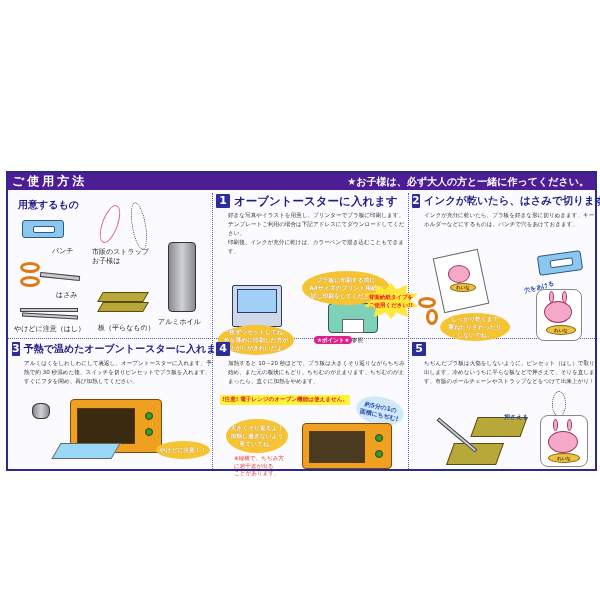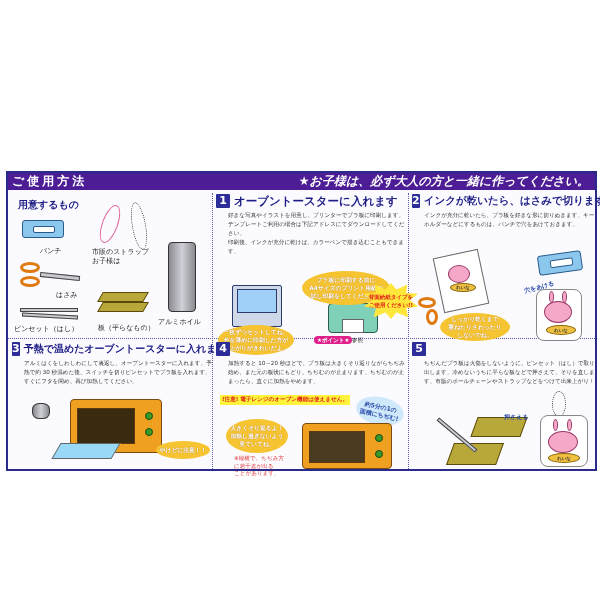--- a/index.html
+++ b/index.html
@@ -12,23 +12,22 @@
   }
   .top-bar {
     position: absolute; left: 0; top: 0; width: 100%; height: 17px;
     background: #4c1d95; color: #fff;
   }
   .top-bar .title {
     position: absolute; left: 4px; top: 0; font-size: 12px; font-weight: bold;
     letter-spacing: 3px; line-height: 17px;
   }
   .top-bar .notice {
-    position: absolute; right: 6px; top: 0; font-size: 12px; font-weight: bold;
+    position: absolute; right: 6px; top: 0; font-size: 10px; font-weight: bold;
     line-height: 17px;
-    font-style: italic;
   }
   .vdiv { position: absolute; border-left: 1.5px dotted #5a5aa5; }
   .hdiv { position: absolute; border-top: 1.5px dotted #5a5aa5; }
 
   .section { position: absolute; }
   .step-head { display: flex; align-items: center; gap: 4px; height: 16px; }
   .step-num {
     width: 14px; height: 14px; background: #2d2d9a; color: #fff; font-weight: bold;
     font-size: 11px; line-height: 14px; text-align: center; border-radius: 1px;
   }
@@ -87,42 +86,42 @@
     <span class="notice">★お子様は、必ず大人の方と一緒に作ってください。</span>
   </div>
 
   <div class="vdiv" style="left:204px; top:20px; height:276px;"></div>
   <div class="vdiv" style="left:400px; top:20px; height:276px;"></div>
   <div class="hdiv" style="left:0; top:165px; width:100%;"></div>
 
   <div class="section" style="left:0; top:17px; width:204px; height:148px;">
     <div class="step-title" style="position:absolute; left:10px; top:8px; font-size:10px;">用意するもの</div>
     <div class="punch" style="left:14px; top:30px; width:42px; height:18px;"></div>
-    <span class="label" style="left:32px; top:56px;">パンチ</span>
+    <span class="label" style="left:44px; top:56px;">パンチ</span>
 
     <div class="strap" style="left:94px; top:14px; width:16px; height:40px; transform:rotate(20deg);"></div>
     <div class="chain" style="left:124px; top:12px; width:14px; height:48px; transform:rotate(-10deg);"></div>
     <span class="label" style="left:84px; top:58px; white-space:pre; line-height:9px;">市販のストラップ
 お子様は</span>
 
     <div class="scissor-ring" style="left:12px; top:72px; width:20px; height:11px;"></div>
     <div class="scissor-ring" style="left:12px; top:86px; width:20px; height:11px;"></div>
     <div class="blade" style="left:32px; top:84px; width:40px; height:5px; transform:rotate(6deg);"></div>
     <span class="label" style="left:48px; top:100px;">はさみ</span>
 
     <div class="board" style="left:92px; top:102px; width:46px; height:10px; transform:skewX(-30deg);"></div>
     <div class="board" style="left:92px; top:112px; width:46px; height:10px; transform:skewX(-30deg);"></div>
     <span class="label" style="left:90px; top:133px;">板（平らなもの）</span>
 
     <div class="foil" style="left:160px; top:52px; width:28px; height:70px;"></div>
     <span class="label" style="left:150px; top:127px;">アルミホイル</span>
 
     <div class="tweezers" style="left:12px; top:118px; width:58px;"></div>
     <div class="tweezers" style="left:14px; top:124px; width:56px; transform:rotate(3deg);"></div>
-    <span class="label" style="left:6px; top:134px;">ピンセット（はし）</span>
+    <span class="label" style="left:6px; top:134px;">やけどに注意（はし）</span>
   </div>
 
   <div class="section" style="left:208px; top:20px; width:190px; height:145px;">
     <div class="step-head">
       <span class="step-num">1</span>
       <span class="step-title">オーブントースターに入れます</span>
     </div>
     <div class="step-body" style="white-space:pre-line; padding-left:12px;">好きな写真やイラストを用意し、プリンターでプラ板に印刷します。テンプレートご利用の場合は下記アドレスにてダウンロードしてください。
 印刷後、インクが充分に乾けば、カラーペンで描き込むこともできます。</div>
     <div class="laptop" style="left:16px; top:92px; width:50px; height:42px;">

